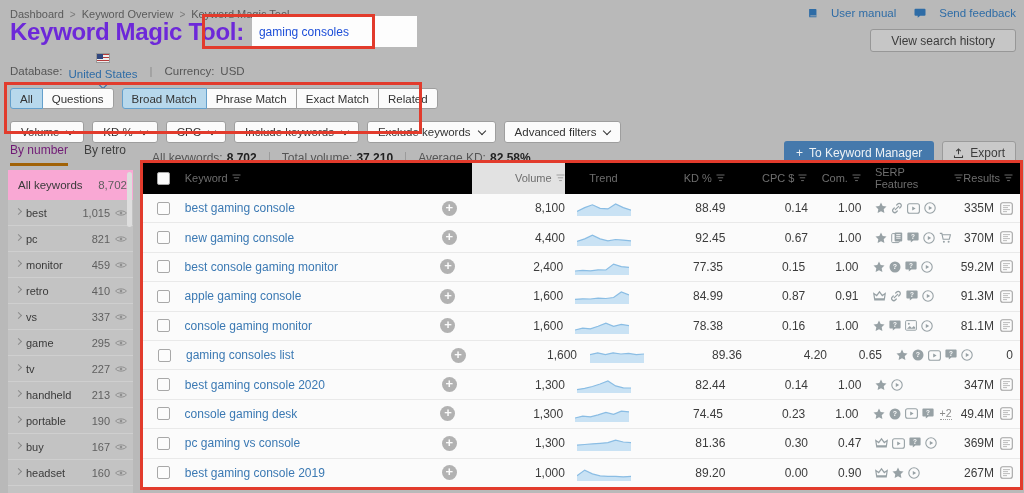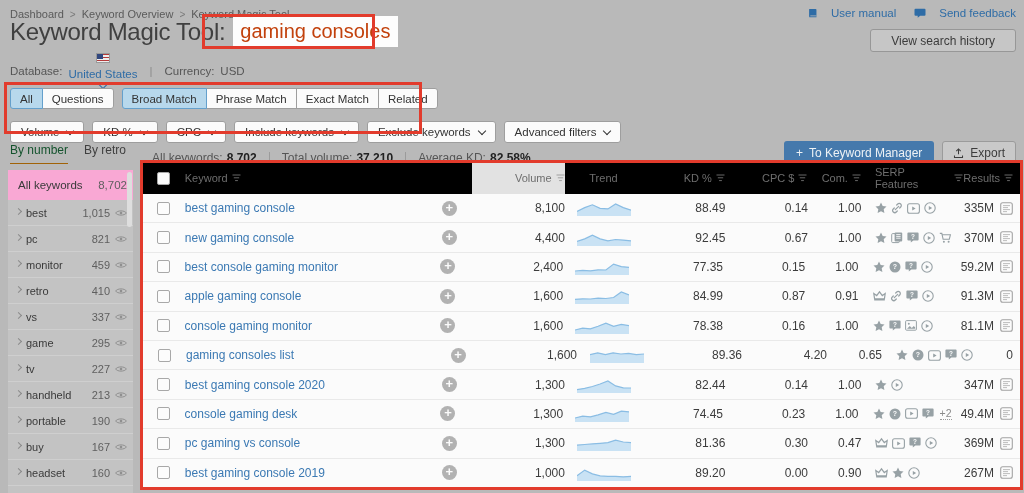--- a/index.html
+++ b/index.html
@@ -11,23 +11,23 @@
     overflow:hidden;
     color:#3c3c3c;
   }
   
   .breadcrumb { position:absolute; left:10px; top:8px; font-size:11px; color:#5a5a5a; display:flex; gap:6px; align-items:center; }
   .breadcrumb .bc-item { cursor:pointer; }
   .breadcrumb .bc-sep { color:#7a7a7a; font-size:10px; }
   .top-links { position:absolute; right:8px; top:7px; display:flex; gap:18px; font-size:11.5px; color:#2e6ca6; align-items:center; }
   .top-link { display:flex; gap:13px; align-items:center; cursor:pointer; }
   .title-row { position:absolute; left:10px; top:16px; display:flex; align-items:center; }
-  .page-title { font-size:24px; font-weight:normal; color:#404040; letter-spacing:-0.3px; }
+  .page-title { font-size:24px; font-weight:bold; color:#6d28d9; letter-spacing:-0.3px; }
   .query-box { margin-left:8px; background:#fdfdfd; width:165px; height:31px; display:flex; align-items:center; padding:0 7px; }
-  .query-box input { border:none; outline:none; background:transparent; font-size:20px; color:#c2410c; width:100%; font-family:"Liberation Sans",sans-serif; }
+  .query-box input { border:none; outline:none; background:transparent; font-size:12px; color:#1d4ed8; width:100%; font-family:"Liberation Sans",sans-serif; }
   .search-history-btn { position:absolute; right:8px; top:29px; height:23px; padding:0 20px; background:#c6c6c6; border:1px solid #979797; border-radius:3px; font-size:12px; color:#3c3c3c; display:flex; align-items:center; cursor:pointer; }
   .meta-row { position:absolute; left:10px; top:53px; font-size:11.5px; color:#555; display:flex; align-items:center; gap:6px; }
   .db-select { display:flex; align-items:center; gap:5px; color:#2e6ca6; cursor:pointer;flex-direction:column; }
   .flag { width:14px; height:10px; display:inline-block; position:relative; background:repeating-linear-gradient(#b53a3a 0 1.5px,#eee 1.5px 3px); border:0.5px solid #999; }
   .flag::before { content:""; position:absolute; left:0; top:0; width:6px; height:5px; background:#31477e; }
   .meta-sep { color:#8d8d8d; margin:0 6px; }
   
   .chev { width:6px; height:6px; border-right:1.6px solid currentColor; border-bottom:1.6px solid currentColor; display:inline-block; transform:rotate(45deg); margin-top:-3px; }
   .chev-right { transform:rotate(-45deg); width:5px; height:5px; }
   
@@ -37,21 +37,21 @@
   .seg { height:21px; padding:0 9px; background:#fbfbfb; border:1px solid #9e9e9e; font-size:11.5px; color:#333; display:flex; align-items:center; margin-left:-1px; cursor:pointer; }
   .seg:first-child { margin-left:0; border-radius:3px 0 0 3px; }
   .seg:last-child { border-radius:0 3px 3px 0; }
   .seg:only-child { border-radius:3px; }
   .seg.selected { background:#b7d8ec; border-color:#64a0cc; z-index:2; }
   .dd-row { display:flex; gap:8px; }
   .dd-chip { height:22px; padding:0 10px; background:#fbfbfb; border:1px solid #9e9e9e; border-radius:3px; font-size:11.5px; color:#333; display:flex; align-items:center; gap:8px; cursor:pointer; }
   
   .view-tabs { position:absolute; left:10px; top:143px; display:flex; gap:16px; font-size:12px; color:#3f3f3f; }
   .view-tab { padding-bottom:6px; cursor:pointer; }
-  .view-tab.active { border-bottom:1px solid #a16207; color:#14532d; }
+  .view-tab.active { border-bottom:3px solid #a16207; color:#701a75; }
   .stats { position:absolute; left:152px; top:151px; display:flex; align-items:center; font-size:12px; color:#555; }
   .stat-val { font-weight:bold; color:#222; margin-left:4px; }
   .stat-sep { width:1px; height:13px; background:#9b9b9b; margin:0 12px; }
   .tb-buttons { position:absolute; right:8px; top:141px; display:flex; gap:8px; }
   .btn-km { height:24px; padding:0 12px; background:#4579ac; border-radius:3px; color:#eef2f5; font-size:12px; display:flex; align-items:center; gap:6px; cursor:pointer; }
   .btn-export { height:24px; padding:0 10px; background:#c9c9c9; border:1px solid #9b9b9b; border-radius:3px; color:#3c3c3c; font-size:12px; display:flex; align-items:center; gap:6px; cursor:pointer; }
   
   .sidebar { position:absolute; left:8px; top:170px; width:125px; bottom:0; background:#c3c3c3; }
   .sb-scroll { position:absolute; right:1px; top:2px; width:5px; height:55px; background:#dedede; border-radius:3px; }
   .sb-item { height:26px; display:flex; align-items:center; font-size:11px; color:#3a3a3a; padding:0 6px 0 8px; border-bottom:1px solid #cfcfcf; cursor:pointer; }

